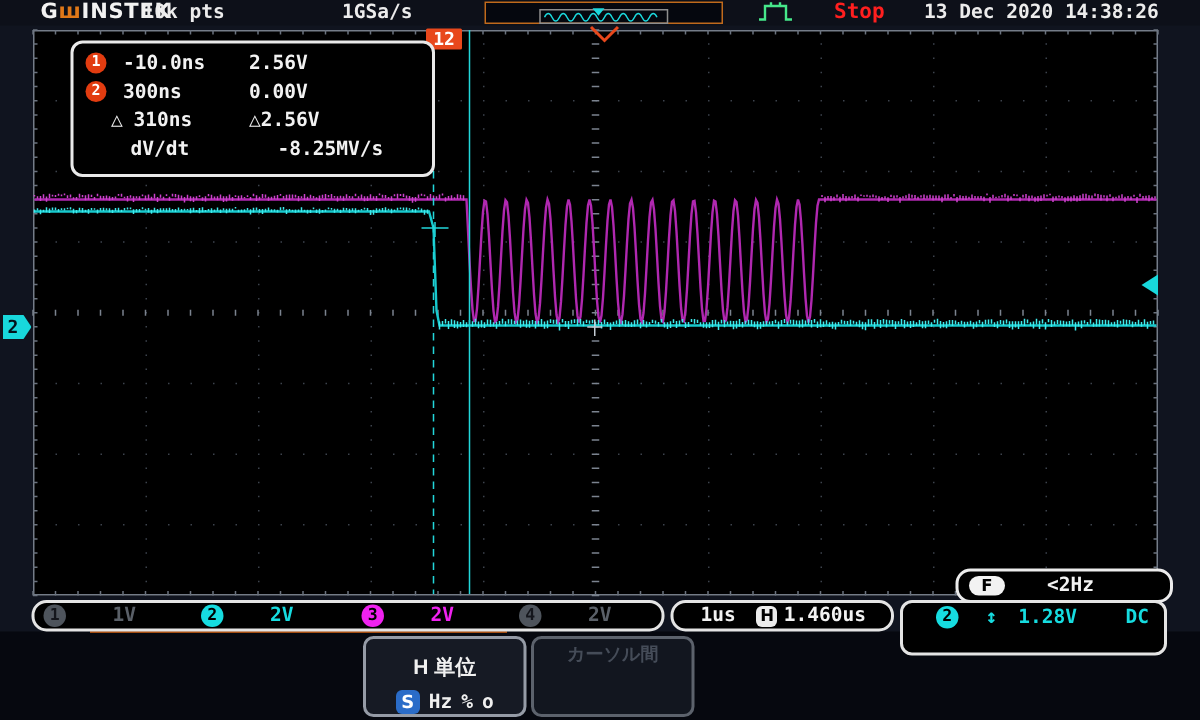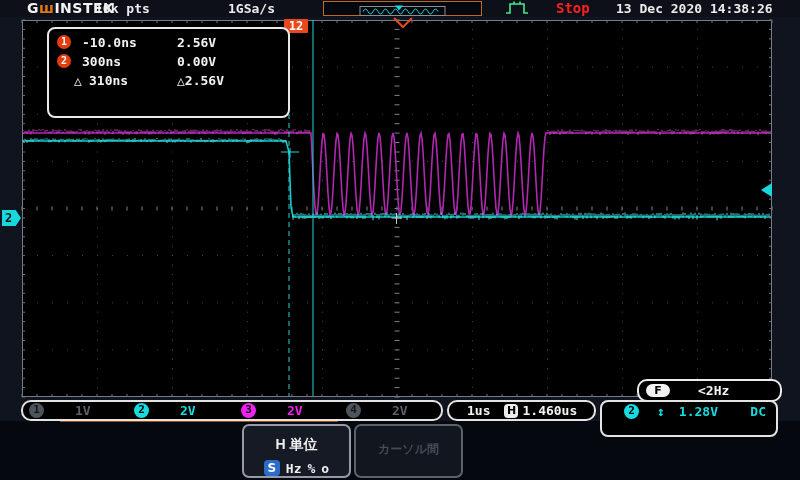--- a/index.html
+++ b/index.html
@@ -20,21 +20,21 @@
   #trig-icon{left:505px;top:1px;}
 
   
   #cursor-panel{left:47px;top:27px;width:239px;height:87px;background:#000;
     border:2px solid #e9e9e9;border-radius:8px;z-index:3;color:#f2f2f2;
     font:bold 13px "DejaVu Sans Mono",monospace;}
   .cr{position:absolute;left:0;right:0;height:19px;line-height:19px;}
   .cr .mk{position:absolute;left:8px;top:2px;width:14px;height:14px;border-radius:50%;
     background:#e23c10;color:#fff;font:bold 10px "DejaVu Sans Mono",monospace;
     text-align:center;line-height:14px;}
-  .cr .t{position:absolute;left:33px;} .cr .v{position:absolute;left:128px;}
+  .cr .t{position:absolute;left:33px;} .cr .v{position:absolute;left:117px;}
   .cr .d{position:absolute;left:25px;} .cr .t2{position:absolute;left:40px;}
   .cr .lb{position:absolute;left:38px;} .cr .v4{position:absolute;left:136px;}
 
   #freq-box{left:637px;top:379px;width:141px;height:19px;background:#000;border:2px solid #ececec;
     border-radius:10px;z-index:3;display:flex;align-items:center;}
   #freq-pill{margin-left:7px;width:24px;height:13px;background:#f2f2f2;border-radius:7px;
     color:#000;font:bold 11px "DejaVu Sans",sans-serif;text-align:center;line-height:13px;}
   #freq-val{margin-left:28px;color:#f2f2f2;font:bold 13px "DejaVu Sans Mono",monospace;}
 
   #ch2-pos{left:2px;top:210px;width:19px;height:16px;background:#18d8dc;z-index:3;
@@ -94,21 +94,21 @@
   .hcur-icon .bar.solid::after{content:'';position:absolute;left:5px;top:0;bottom:0;width:0;
     border-left:2px solid #0a0a0a;}
   #btn-hunit{left:242px;width:109px;background:#161a24;border:2px solid #959ba6;
     color:#f0f0f0;font:bold 14px "Liberation Sans",sans-serif;}
   #btn-hunit .title{margin-top:10px;}
   #btn-hunit .units{margin-top:6px;display:flex;justify-content:center;align-items:center;gap:6px;
     font:bold 13px "DejaVu Sans Mono",monospace;}
   #btn-hunit .sbadge{width:16px;height:16px;background:#2a6cc8;border-radius:4px;color:#fff;
     font:bold 12px "DejaVu Sans",sans-serif;text-align:center;line-height:16px;}
   #btn-set100{left:354px;width:109px;background:#12161f;border:2px solid #5c626c;
-    color:#454c58;font:bold 12px "Liberation Sans",sans-serif;line-height:15px;padding-top:16px;}
+    color:#454c58;font:bold 12px "Liberation Sans",sans-serif;line-height:15px;padding-top:3px;}
 
   #wave-svg{position:absolute;left:0;top:0;z-index:1;}
 </style>
 </head>
 <body>
 
 <div id="scope">
 
   <svg id="wave-svg" width="800" height="480">
       <rect x="22" y="20" width="750" height="377" fill="#000000"></rect>
@@ -159,20 +159,24 @@
     <div class="cr" style="top:23px">
       <span class="mk">2</span>
       <span class="t">300ns</span>
       <span class="v">0.00V</span>
     </div>
     <div class="cr" style="top:42px">
       <span class="d">△</span>
       <span class="t2">310ns</span>
       <span class="v"><span>△</span><span>2.56V</span></span>
     </div>
+    <div class="cr" style="top:61px">
+      <span class="lb">dV/dt</span>
+      <span class="v4">-8.25MV/s</span>
+    </div>
   </div>
 
   <div id="freq-box" class="abs">
     <div id="freq-pill">F</div>
     <div id="freq-val">&lt;2Hz</div>
   </div>
 
   <div id="ch2-pos" class="abs">2</div>
   <div id="trig-lvl" class="abs"></div>
 

